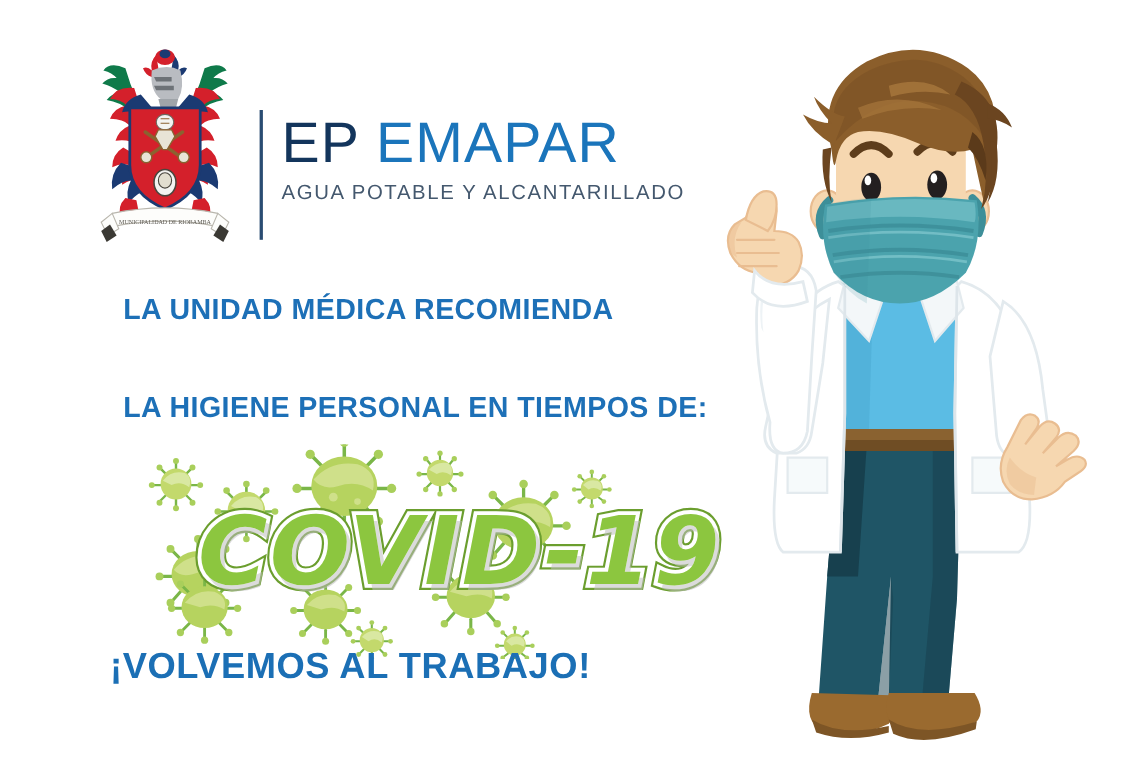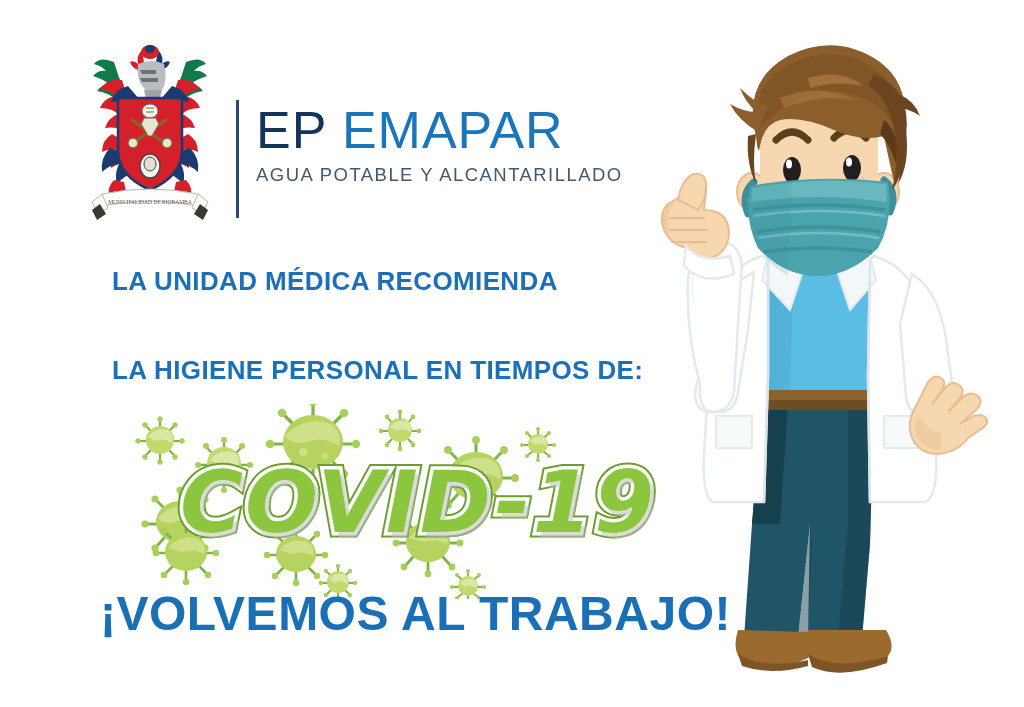--- a/index.html
+++ b/index.html
@@ -54,21 +54,21 @@
     white-space:nowrap;
     transform:scaleX(.98);transform-origin:left center;
   }
   .headline-1{top:266px;}
   .headline-2{top:355px;}
 
   .footline{
     position:absolute;left:100px;top:586px;
     color:#1b6fb5;
     font-weight:bold;
-    font-size:48px;
+    font-size:33px;
     letter-spacing:0.5px;
     white-space:nowrap;
   }
 
   
   .covid-block{
     position:absolute;left:128px;top:404px;
     width:470px;height:195px;text-align:right;
   }
   .covid-word{

